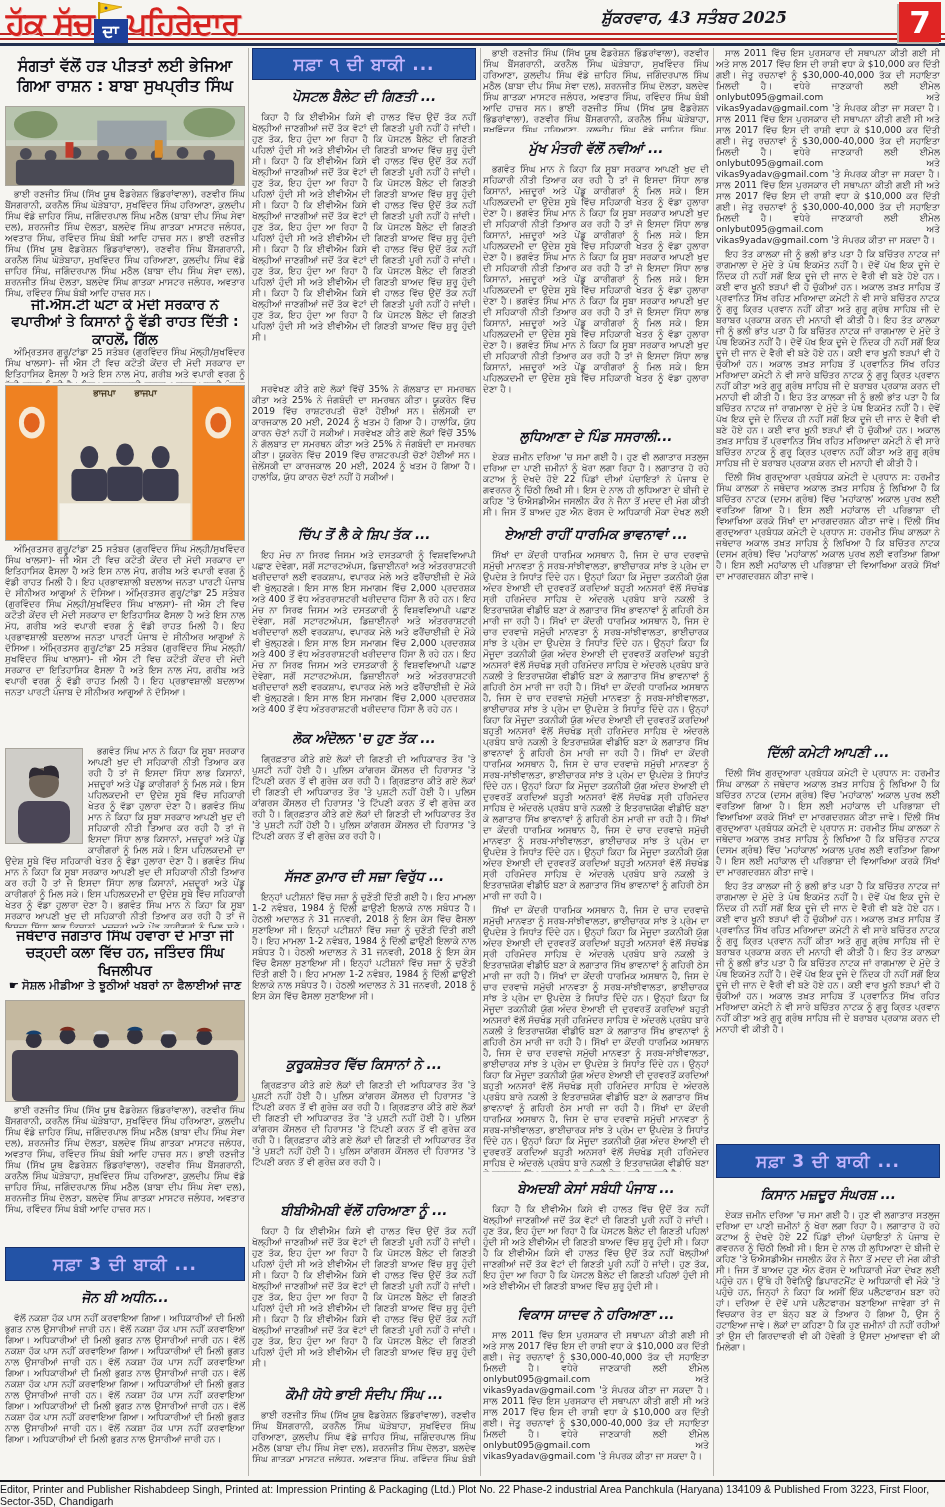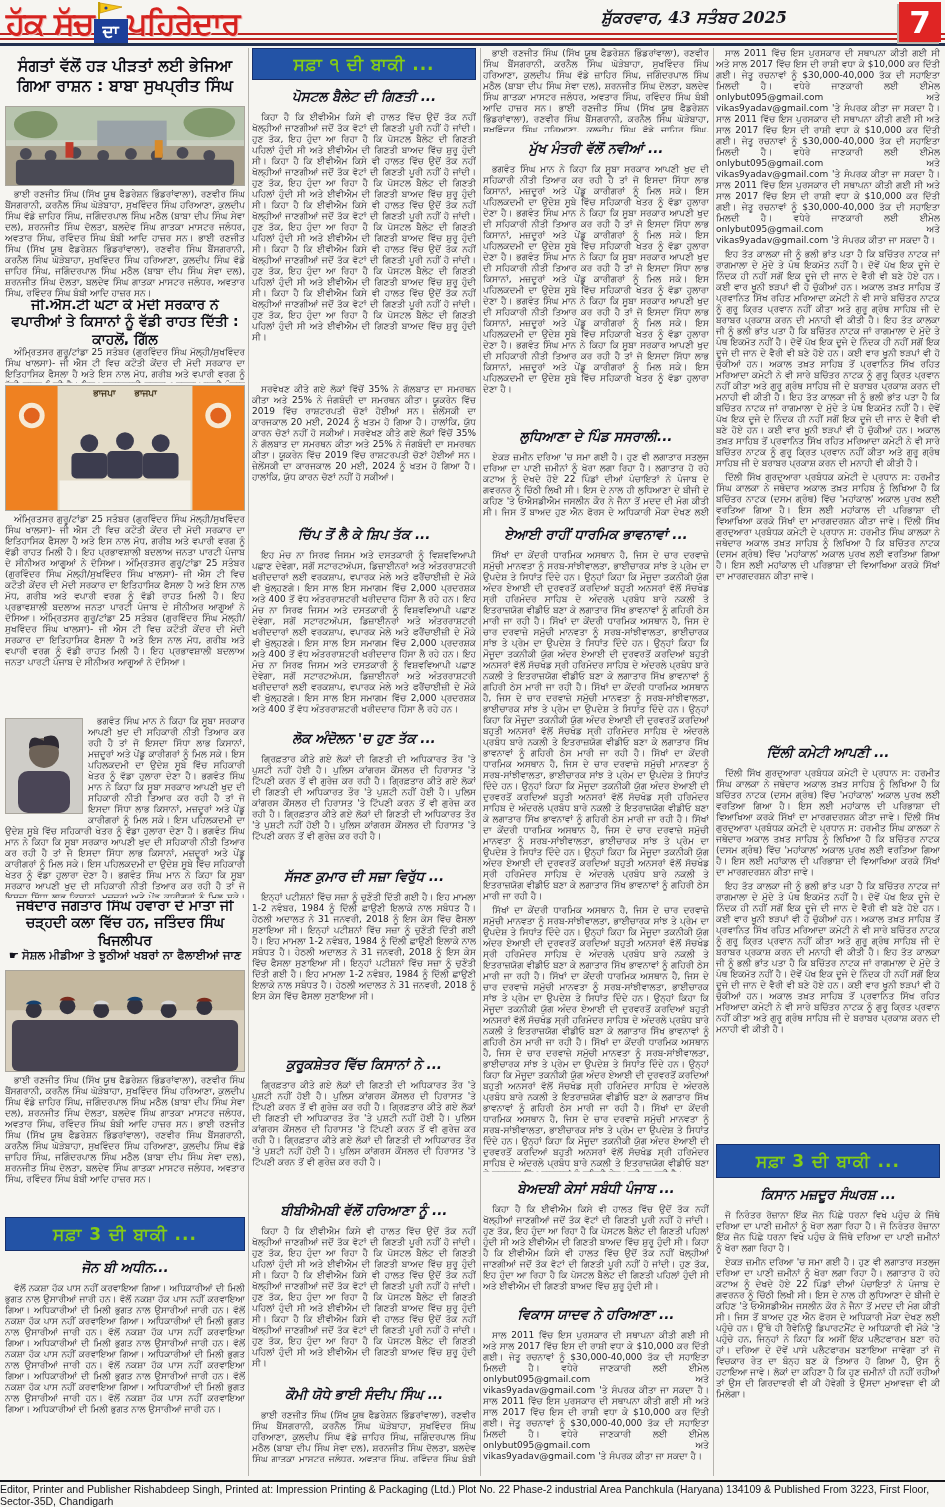--- a/index.html
+++ b/index.html
@@ -29,21 +29,21 @@
   .col3{left:483px;width:226px;}
   .col4{left:716px;width:224px;}
   .vrule{position:absolute;top:48px;height:1428px;width:1px;background:#b5b3ad;}
   .hd{font-weight:bold;text-align:center;font-size:16px;line-height:1.22;color:#0d0d16;
       display:flex;align-items:center;justify-content:center;overflow:hidden;padding:0 2px;}
   .hd.sm{font-size:14px;}
   .sh{font-weight:bold;text-align:center;font-size:13.5px;color:#10101c;
       display:flex;align-items:center;justify-content:center;overflow:hidden;font-style:italic;}
   .kicker{font-weight:bold;font-size:11.5px;text-align:center;color:#15151f;overflow:hidden;}
   .kicker .pt{color:#15151f;margin-right:3px;}
-  .bn{background:#2353a6;color:#84cc16;font-weight:bold;font-size:17px;text-align:center;
+  .bn{background:#2353a6;color:#c4b5fd;font-weight:bold;font-size:17px;text-align:center;
       display:flex;align-items:center;justify-content:center;border:1px solid #17306b;
       box-sizing:border-box;overflow:hidden;letter-spacing:1px;}
   .bd{overflow:hidden;text-align:justify;font-size:9px;line-height:11px;color:#26262e;}
   .bd p{margin:0 0 3px 0;text-indent:9px;}
   .blk{width:100%;box-sizing:border-box;margin:0 0 2px 0;}
   
   .ph{position:relative;border:1px solid #a9a59c;box-sizing:border-box;overflow:hidden;margin:1px 0 3px 0;}
   .ph svg{display:block;width:100%;height:100%;}
   .ph-band{position:absolute;top:2px;left:0;right:0;text-align:center;font-size:9px;font-weight:bold;color:#3a2c14;}
   .portrait{float:left;width:76px;height:94px;margin:2px 5px 2px 0;border:1px solid #a9a59c;overflow:hidden;}
@@ -115,21 +115,21 @@
 
     <div class="blk bd" style="height:108px">
       <p>ਭਾਈ ਰਣਜੀਤ ਸਿੰਘ (ਸਿੱਖ ਯੂਥ ਫੈਡਰੇਸ਼ਨ ਭਿੰਡਰਾਂਵਾਲਾ), ਰਣਵੀਰ ਸਿੰਘ ਬੈਂਸਗਰਾਨੀ, ਕਰਨੈਲ ਸਿੰਘ ਘੋੜੇਬਾਹਾ, ਸੁਖਵਿੰਦਰ ਸਿੰਘ ਹਰਿਆਣਾ, ਕੁਲਦੀਪ ਸਿੰਘ ਵੱਡੇ ਜ਼ਾਹਿਰ ਸਿੰਘ, ਜਗਿੰਦਰਪਾਲ ਸਿੰਘ ਮਠੈਲ (ਬਾਬਾ ਦੀਪ ਸਿੰਘ ਸੇਵਾ ਦਲ), ਸ਼ਰਨਜੀਤ ਸਿੰਘ ਦੋਲਤਾ, ਬਲਦੇਵ ਸਿੰਘ ਗਾਤਕਾ ਮਾਸਟਰ ਜਲੰਧਰ, ਅਵਤਾਰ ਸਿੰਘ, ਰਵਿੰਦਰ ਸਿੰਘ ਬੰਬੀ ਆਦਿ ਹਾਜ਼ਰ ਸਨ। ਭਾਈ ਰਣਜੀਤ ਸਿੰਘ (ਸਿੱਖ ਯੂਥ ਫੈਡਰੇਸ਼ਨ ਭਿੰਡਰਾਂਵਾਲਾ), ਰਣਵੀਰ ਸਿੰਘ ਬੈਂਸਗਰਾਨੀ, ਕਰਨੈਲ ਸਿੰਘ ਘੋੜੇਬਾਹਾ, ਸੁਖਵਿੰਦਰ ਸਿੰਘ ਹਰਿਆਣਾ, ਕੁਲਦੀਪ ਸਿੰਘ ਵੱਡੇ ਜ਼ਾਹਿਰ ਸਿੰਘ, ਜਗਿੰਦਰਪਾਲ ਸਿੰਘ ਮਠੈਲ (ਬਾਬਾ ਦੀਪ ਸਿੰਘ ਸੇਵਾ ਦਲ), ਸ਼ਰਨਜੀਤ ਸਿੰਘ ਦੋਲਤਾ, ਬਲਦੇਵ ਸਿੰਘ ਗਾਤਕਾ ਮਾਸਟਰ ਜਲੰਧਰ, ਅਵਤਾਰ ਸਿੰਘ, ਰਵਿੰਦਰ ਸਿੰਘ ਬੰਬੀ ਆਦਿ ਹਾਜ਼ਰ ਸਨ।</p>
     </div>
 
     <div class="blk hd sm" style="height:46px">ਜੀ.ਐਸ.ਟੀ ਘਟਾ ਕੇ ਮੋਦੀ ਸਰਕਾਰ ਨੇ ਵਪਾਰੀਆਂ ਤੇ ਕਿਸਾਨਾਂ ਨੂੰ ਵੱਡੀ ਰਾਹਤ ਦਿੱਤੀ : ਕਾਹਲੋਂ, ਗਿੱਲ</div>
     <div class="blk bd" style="height:36px">
       <p>ਅੰਮ੍ਰਿਤਸਰ ਗੁਰੂ/ਟਾਂਡਾ 25 ਸਤੰਬਰ (ਗੁਰਵਿੰਦਰ ਸਿੰਘ ਮੱਲ੍ਹੀ/ਸੁਖਵਿੰਦਰ ਸਿੰਘ ਖਾਲਸਾ)- ਜੀ ਐਸ ਟੀ ਵਿਚ ਕਟੌਤੀ ਕੇਂਦਰ ਦੀ ਮੋਦੀ ਸਰਕਾਰ ਦਾ ਇਤਿਹਾਸਿਕ ਫੈਸਲਾ ਹੈ ਅਤੇ ਇਸ ਨਾਲ ਮੱਧ, ਗਰੀਬ ਅਤੇ ਵਪਾਰੀ ਵਰਗ ਨੂੰ ਵੱਡੀ ਰਾਹਤ ਮਿਲੀ ਹੈ। ਇਹ ਪ੍ਰਭਾਵਸ਼ਾਲੀ ਬਦਲਾਅ ਜਨਤਾ ਪਾਰਟੀ ਪੰਜਾਬ ਦੇ ਸੀਨੀਅਰ ਆਗੂਆਂ ਨੇ ਦੱਸਿਆ।</p>
     </div>
 
-    <div class="blk ph" style="height:126px">
+    <div class="blk ph" style="height:156px">
       <svg viewBox="0 0 240 126" preserveAspectRatio="none">
         <rect width="240" height="126" fill="#e4dcc8"></rect>
         <rect x="0" y="0" width="52" height="126" fill="#ef8121"></rect>
         <rect x="188" y="0" width="52" height="126" fill="#ef8121"></rect>
         <circle cx="26" cy="30" r="13" fill="#f6e9d4"></circle>
         <circle cx="214" cy="30" r="13" fill="#f6e9d4"></circle>
         <circle cx="26" cy="30" r="8" fill="#e2641e"></circle>
         <circle cx="214" cy="30" r="8" fill="#e2641e"></circle>
         <g fill="#3c3c4e">
           <circle cx="84" cy="58" r="9"></circle>
@@ -292,21 +292,20 @@
 
     <div class="blk sh" style="height:28px">ਦਿੱਲੀ ਕਮੇਟੀ ਆਪਣੀ ...</div>
     <div class="blk bd" style="height:374px">
       <p>ਦਿੱਲੀ ਸਿੱਖ ਗੁਰਦੁਆਰਾ ਪ੍ਰਬੰਧਕ ਕਮੇਟੀ ਦੇ ਪ੍ਰਧਾਨ ਸ: ਹਰਮੀਤ ਸਿੰਘ ਕਾਲਕਾ ਨੇ ਜਥੇਦਾਰ ਅਕਾਲ ਤਖ਼ਤ ਸਾਹਿਬ ਨੂੰ ਲਿਖਿਆ ਹੈ ਕਿ ਬਚਿੱਤਰ ਨਾਟਕ (ਦਸਮ ਗ੍ਰੰਥ) ਵਿੱਚ 'ਮਹਾਂਕਾਲ' ਅਕਾਲ ਪੁਰਖ ਲਈ ਵਰਤਿਆ ਗਿਆ ਹੈ। ਇਸ ਲਈ ਮਹਾਂਕਾਲ ਦੀ ਪਰਿਭਾਸ਼ਾ ਦੀ ਵਿਆਖਿਆ ਕਰਕੇ ਸਿੱਖਾਂ ਦਾ ਮਾਰਗਦਰਸ਼ਨ ਕੀਤਾ ਜਾਵੇ। ਦਿੱਲੀ ਸਿੱਖ ਗੁਰਦੁਆਰਾ ਪ੍ਰਬੰਧਕ ਕਮੇਟੀ ਦੇ ਪ੍ਰਧਾਨ ਸ: ਹਰਮੀਤ ਸਿੰਘ ਕਾਲਕਾ ਨੇ ਜਥੇਦਾਰ ਅਕਾਲ ਤਖ਼ਤ ਸਾਹਿਬ ਨੂੰ ਲਿਖਿਆ ਹੈ ਕਿ ਬਚਿੱਤਰ ਨਾਟਕ (ਦਸਮ ਗ੍ਰੰਥ) ਵਿੱਚ 'ਮਹਾਂਕਾਲ' ਅਕਾਲ ਪੁਰਖ ਲਈ ਵਰਤਿਆ ਗਿਆ ਹੈ। ਇਸ ਲਈ ਮਹਾਂਕਾਲ ਦੀ ਪਰਿਭਾਸ਼ਾ ਦੀ ਵਿਆਖਿਆ ਕਰਕੇ ਸਿੱਖਾਂ ਦਾ ਮਾਰਗਦਰਸ਼ਨ ਕੀਤਾ ਜਾਵੇ।</p>
       <p>ਇਹ ਤੱਤ ਕਾਲਕਾ ਜੀ ਨੂੰ ਭਲੀ ਭਾਂਤ ਪਤਾ ਹੈ ਕਿ ਬਚਿੱਤਰ ਨਾਟਕ ਜਾਂ ਰਾਗਮਾਲਾ ਦੇ ਮੁੱਦੇ ਤੇ ਪੰਥ ਇਕਮੱਤ ਨਹੀਂ ਹੈ। ਦੋਵੇਂ ਪੱਖ ਇਕ ਦੂਜੇ ਦੇ ਨਿੰਦਕ ਹੀ ਨਹੀਂ ਸਗੋਂ ਇਕ ਦੂਜੇ ਦੀ ਜਾਨ ਦੇ ਵੈਰੀ ਵੀ ਬਣੇ ਹੋਏ ਹਨ। ਕਈ ਵਾਰ ਖੂਨੀ ਝੜਪਾਂ ਵੀ ਹੋ ਚੁੱਕੀਆਂ ਹਨ। ਅਕਾਲ ਤਖ਼ਤ ਸਾਹਿਬ ਤੋਂ ਪ੍ਰਵਾਨਿਤ ਸਿੱਖ ਰਹਿਤ ਮਰਿਆਦਾ ਕਮੇਟੀ ਨੇ ਵੀ ਸਾਰੇ ਬਚਿੱਤਰ ਨਾਟਕ ਨੂੰ ਗੁਰੂ ਕ੍ਰਿਤ ਪ੍ਰਵਾਨ ਨਹੀਂ ਕੀਤਾ ਅਤੇ ਗੁਰੂ ਗ੍ਰੰਥ ਸਾਹਿਬ ਜੀ ਦੇ ਬਰਾਬਰ ਪ੍ਰਕਾਸ਼ ਕਰਨ ਦੀ ਮਨਾਹੀ ਵੀ ਕੀਤੀ ਹੈ। ਇਹ ਤੱਤ ਕਾਲਕਾ ਜੀ ਨੂੰ ਭਲੀ ਭਾਂਤ ਪਤਾ ਹੈ ਕਿ ਬਚਿੱਤਰ ਨਾਟਕ ਜਾਂ ਰਾਗਮਾਲਾ ਦੇ ਮੁੱਦੇ ਤੇ ਪੰਥ ਇਕਮੱਤ ਨਹੀਂ ਹੈ। ਦੋਵੇਂ ਪੱਖ ਇਕ ਦੂਜੇ ਦੇ ਨਿੰਦਕ ਹੀ ਨਹੀਂ ਸਗੋਂ ਇਕ ਦੂਜੇ ਦੀ ਜਾਨ ਦੇ ਵੈਰੀ ਵੀ ਬਣੇ ਹੋਏ ਹਨ। ਕਈ ਵਾਰ ਖੂਨੀ ਝੜਪਾਂ ਵੀ ਹੋ ਚੁੱਕੀਆਂ ਹਨ। ਅਕਾਲ ਤਖ਼ਤ ਸਾਹਿਬ ਤੋਂ ਪ੍ਰਵਾਨਿਤ ਸਿੱਖ ਰਹਿਤ ਮਰਿਆਦਾ ਕਮੇਟੀ ਨੇ ਵੀ ਸਾਰੇ ਬਚਿੱਤਰ ਨਾਟਕ ਨੂੰ ਗੁਰੂ ਕ੍ਰਿਤ ਪ੍ਰਵਾਨ ਨਹੀਂ ਕੀਤਾ ਅਤੇ ਗੁਰੂ ਗ੍ਰੰਥ ਸਾਹਿਬ ਜੀ ਦੇ ਬਰਾਬਰ ਪ੍ਰਕਾਸ਼ ਕਰਨ ਦੀ ਮਨਾਹੀ ਵੀ ਕੀਤੀ ਹੈ।</p>
     </div>
 
     <div class="blk bn" style="height:34px">ਸਫ਼ਾ 3 ਦੀ ਬਾਕੀ ...</div>
     <div class="blk sh" style="height:28px">ਕਿਸਾਨ ਮਜ਼ਦੂਰ ਸੰਘਰਸ਼ ...</div>
     <div class="blk bd" style="height:268px">
-      <p>ਜੋ ਨਿਰੰਤਰ ਰੋਜ਼ਾਨਾ ਇੱਕ ਜੋਨ ਪਿੱਛੇ ਧਰਨਾ ਵਿਖੇ ਪਹੁੰਚ ਕੇ ਜਿੱਥੇ ਦਰਿਆ ਦਾ ਪਾਣੀ ਜ਼ਮੀਨਾਂ ਨੂੰ ਖੋਰਾ ਲਗਾ ਰਿਹਾ ਹੈ। ਜੋ ਨਿਰੰਤਰ ਰੋਜ਼ਾਨਾ ਇੱਕ ਜੋਨ ਪਿੱਛੇ ਧਰਨਾ ਵਿਖੇ ਪਹੁੰਚ ਕੇ ਜਿੱਥੇ ਦਰਿਆ ਦਾ ਪਾਣੀ ਜ਼ਮੀਨਾਂ ਨੂੰ ਖੋਰਾ ਲਗਾ ਰਿਹਾ ਹੈ।</p>
       <p>ਏਕੜ ਜ਼ਮੀਨ ਦਰਿਆ 'ਚ ਸਮਾ ਗਈ ਹੈ। ਹੁਣ ਵੀ ਲਗਾਤਾਰ ਸਤਲੁਜ ਦਰਿਆ ਦਾ ਪਾਣੀ ਜ਼ਮੀਨਾਂ ਨੂੰ ਖੋਰਾ ਲਗਾ ਰਿਹਾ ਹੈ। ਲਗਾਤਾਰ ਹੋ ਰਹੇ ਕਟਾਅ ਨੂੰ ਦੇਖਦੇ ਹੋਏ 22 ਪਿੰਡਾਂ ਦੀਆਂ ਪੰਚਾਇਤਾਂ ਨੇ ਪੰਜਾਬ ਦੇ ਗਵਰਨਰ ਨੂੰ ਚਿੱਠੀ ਲਿਖੀ ਸੀ। ਇਸ ਦੇ ਨਾਲ ਹੀ ਲੁਧਿਆਣਾ ਦੇ ਬੀਜੀ ਦੇ ਕਹਿਣ 'ਤੇ ਓਐਸਡੀਐਮ ਜਸਲੀਨ ਕੌਰ ਨੇ ਜੈਨਾ ਤੋਂ ਮਦਦ ਦੀ ਮੰਗ ਕੀਤੀ ਸੀ। ਜਿਸ ਤੋਂ ਬਾਅਦ ਹੁਣ ਐਨ ਫੋਰਸ ਦੇ ਅਧਿਕਾਰੀ ਮੌਕਾ ਦੇਖਣ ਲਈ ਪਹੁੰਚੇ ਹਨ। ਉੱਥੇ ਹੀ ਰੈਵੇਨਿਊ ਡਿਪਾਰਟਮੈਂਟ ਦੇ ਅਧਿਕਾਰੀ ਵੀ ਮੌਕੇ 'ਤੇ ਪਹੁੰਚੇ ਹਨ, ਜਿਨ੍ਹਾਂ ਨੇ ਕਿਹਾ ਕਿ ਅਸੀਂ ਇੱਕ ਪਲੈਟਫਾਰਮ ਬਣਾ ਰਹੇ ਹਾਂ। ਦਰਿਆ ਦੇ ਦੋਵੇਂ ਪਾਸੇ ਪਲੈਟਫਾਰਮ ਬਣਾਇਆ ਜਾਵੇਗਾ ਤਾਂ ਜੋ ਵਿਚਕਾਰ ਰੇਤ ਦਾ ਬੰਨ੍ਹ ਬਣ ਕੇ ਤਿਆਰ ਹੋ ਗਿਆ ਹੈ, ਉਸ ਨੂੰ ਹਟਾਇਆ ਜਾਵੇ। ਲੋਕਾਂ ਦਾ ਕਹਿਣਾ ਹੈ ਕਿ ਹੁਣ ਜ਼ਮੀਨਾਂ ਹੀ ਨਹੀਂ ਰਹੀਆਂ ਤਾਂ ਉਸ ਦੀ ਗਿਰਦਾਵਰੀ ਵੀ ਕੀ ਹੋਵੇਗੀ ਤੇ ਉਸਦਾ ਮੁਆਵਜ਼ਾ ਵੀ ਕੀ ਮਿਲੇਗਾ।</p>
     </div>
   </div>
 
   <div class="footer">
     <span>Editor, Printer and Publisher Rishabdeep Singh, Printed at: Impression Printing &amp; Packaging (Ltd.) Plot No. 22 Phase-2 industrial Area Panchkula (Haryana) 134109 &amp; Published From 3223, First Floor, Sector-35D, Chandigarh</span>
   </div>
 
 </div>
 

